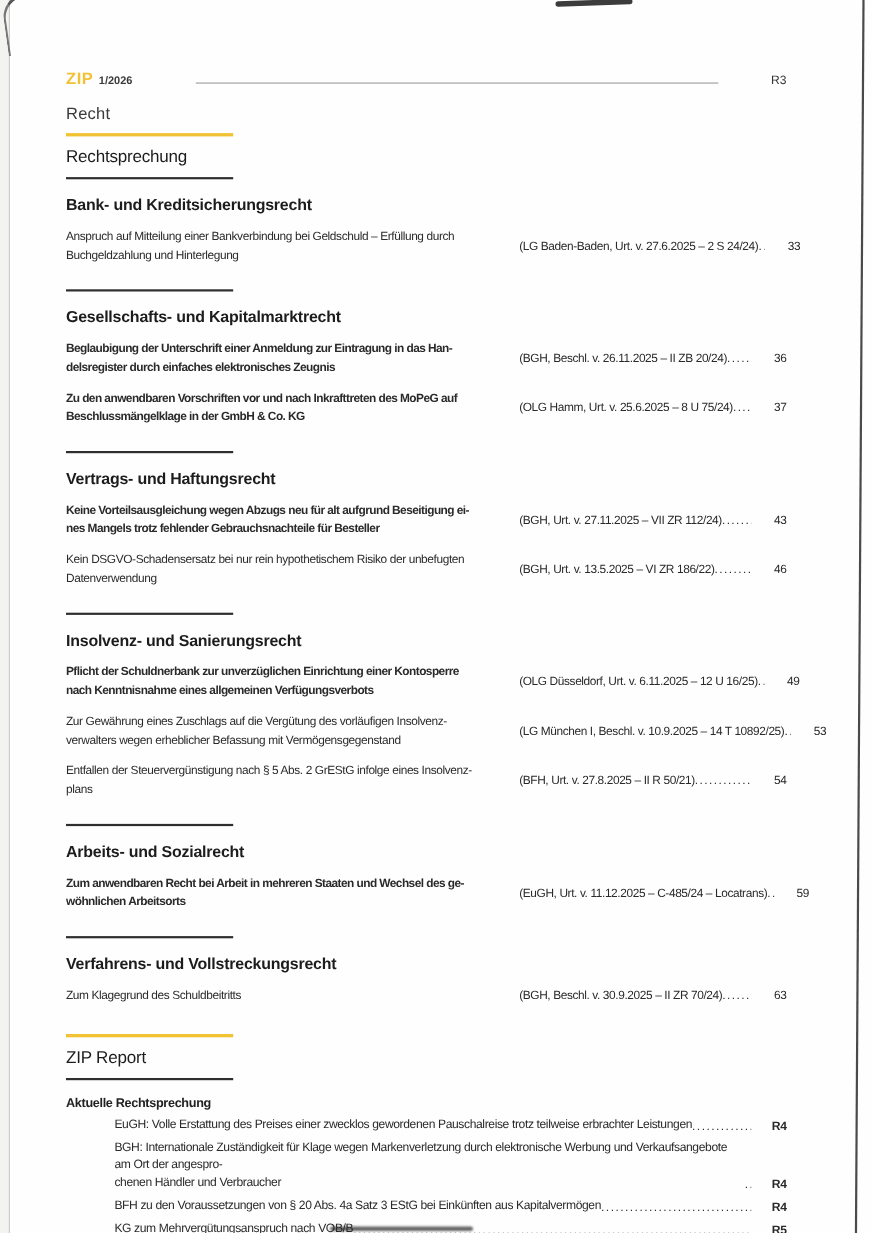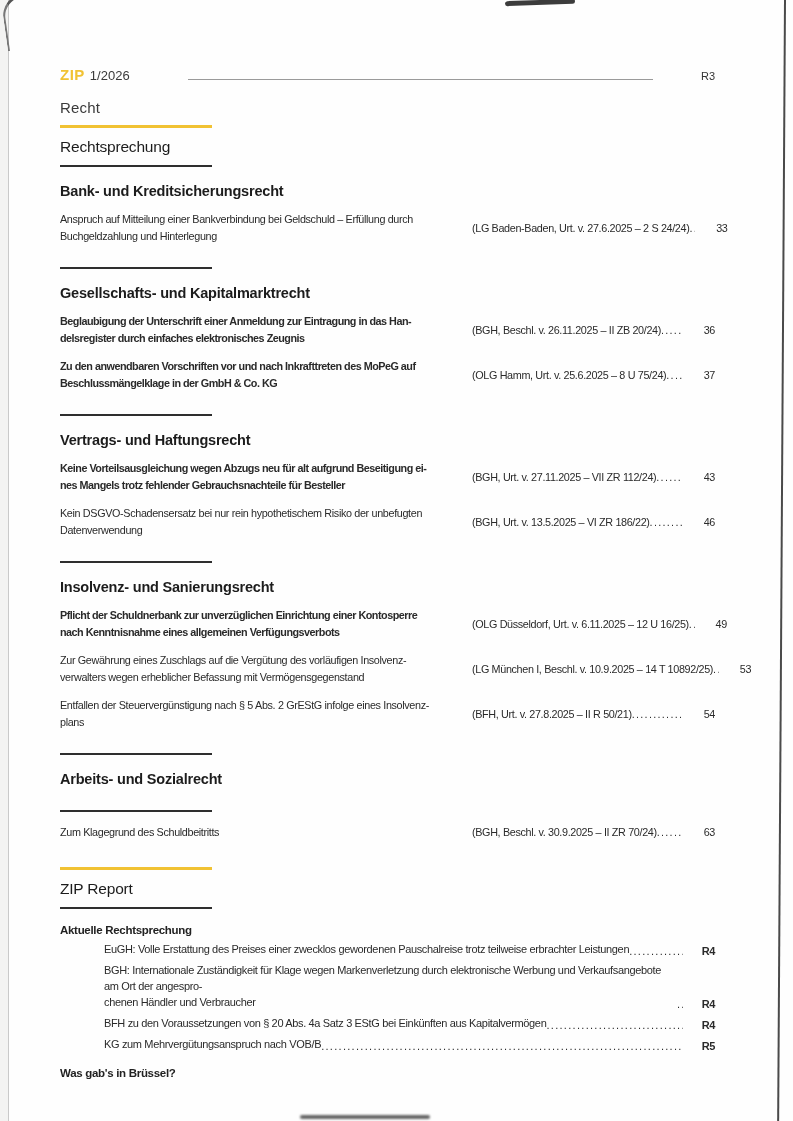--- a/index.html
+++ b/index.html
@@ -5,21 +5,21 @@
   html,body{margin:0;padding:0;}
   body{
     width:793px;height:1121px;overflow:hidden;position:relative;
     background:#fefefe;color:#222;
     font-family:"Liberation Sans", sans-serif;
   }
   .page{position:absolute;left:60px;top:36px;width:655px;}
   
   .hdr{display:flex;align-items:baseline;}
   .brand{color:#F1C233;font-weight:bold;font-size:15px;letter-spacing:.5px;}
-  .issue{font-size:13px;font-weight:normal;color:#3a3a3a;margin-left:5px;margin-top:32px;}
+  .issue{font-size:10px;font-weight:bold;color:#3a3a3a;margin-left:5px;margin-top:32px;}
   .hdr-line{flex:1;border-bottom:1.5px solid #9a9a9a;margin:0 48px 4px 58px;}
   .pagemark{font-size:11px;color:#333;}
   
   .inhalt{font-size:15px;color:#3a3a3a;margin-top:15px;letter-spacing:.2px;}
   .rule-yellow{width:152px;height:3px;background:#F1C233;margin-top:9px;}
   .big-title{font-size:15.5px;font-weight:normal;color:#1c1c1c;margin-top:10px;letter-spacing:-0.2px;}
   .rule-black{width:152px;height:2px;background:#2e2e2e;margin-top:9px;}
   
   .section-divider{width:152px;height:2px;background:#2e2e2e;margin-top:23px;}
   .section-title{font-size:14.5px;font-weight:bold;color:#1c1c1c;margin-top:16px;letter-spacing:-0.2px;}
@@ -169,24 +169,36 @@
       <span class="dots"></span>
       <span class="entry-page">54</span>
     </div>
   </div>
 </div>
   </div>
 
   <div class="section">
     <div class="section-divider"></div>
     <div class="section-title">Arbeits- und Sozialrecht</div>
-  </div>
-
-  <div class="section">
-    <div class="section-divider"></div>
+    <div class="entries">
+  <div class="entry bold">
+    <div class="entry-title">Zum anwendbaren Recht bei Arbeit in mehreren Staaten und Wechsel des ge-
+wöhnlichen Arbeitsorts</div>
+    <div class="entry-ref-row">
+      <span class="entry-ref">(EuGH, Urt. v. 11.12.2025 – C-485/24 – Locatrans)</span>
+      <span class="dots"></span>
+      <span class="entry-page">59</span>
+    </div>
+  </div>
+</div>
+  </div>
+
+  <div class="section">
+    <div class="section-divider"></div>
+    <div class="section-title">Verfahrens- und Vollstreckungsrecht</div>
     <div class="entries">
   <div class="entry">
     <div class="entry-title">Zum Klagegrund des Schuldbeitritts</div>
     <div class="entry-ref-row">
       <span class="entry-ref">(BGH, Beschl. v. 30.9.2025 – II ZR 70/24)</span>
       <span class="dots"></span>
       <span class="entry-page">63</span>
     </div>
   </div>
 </div>

